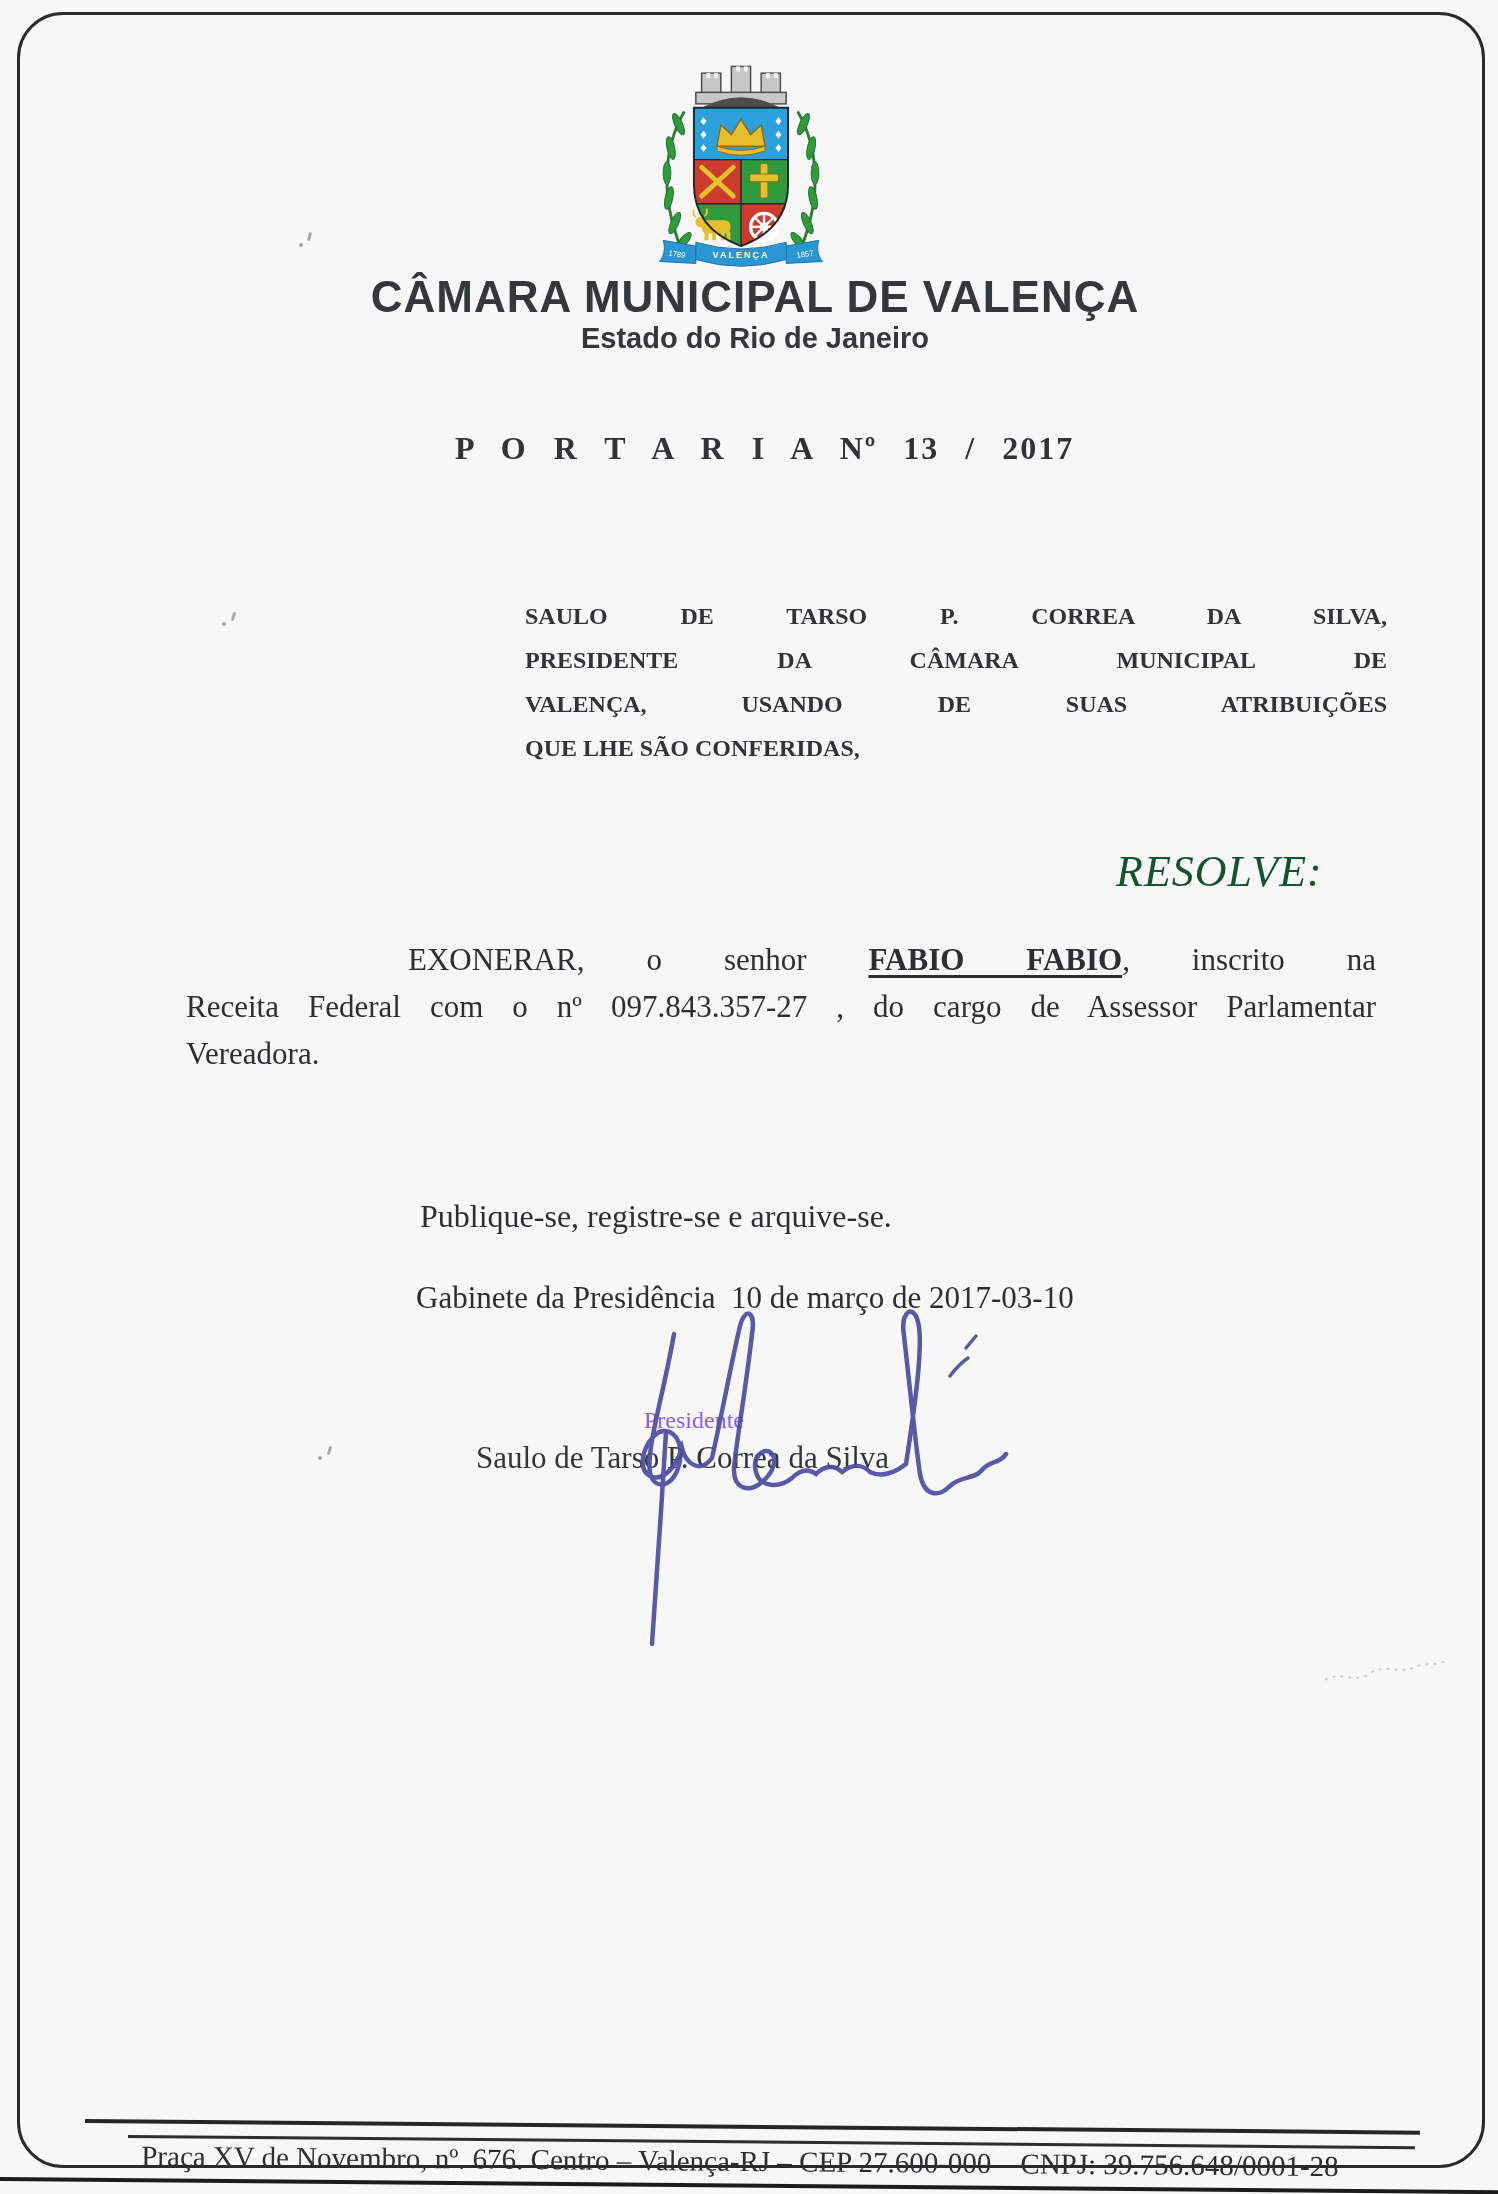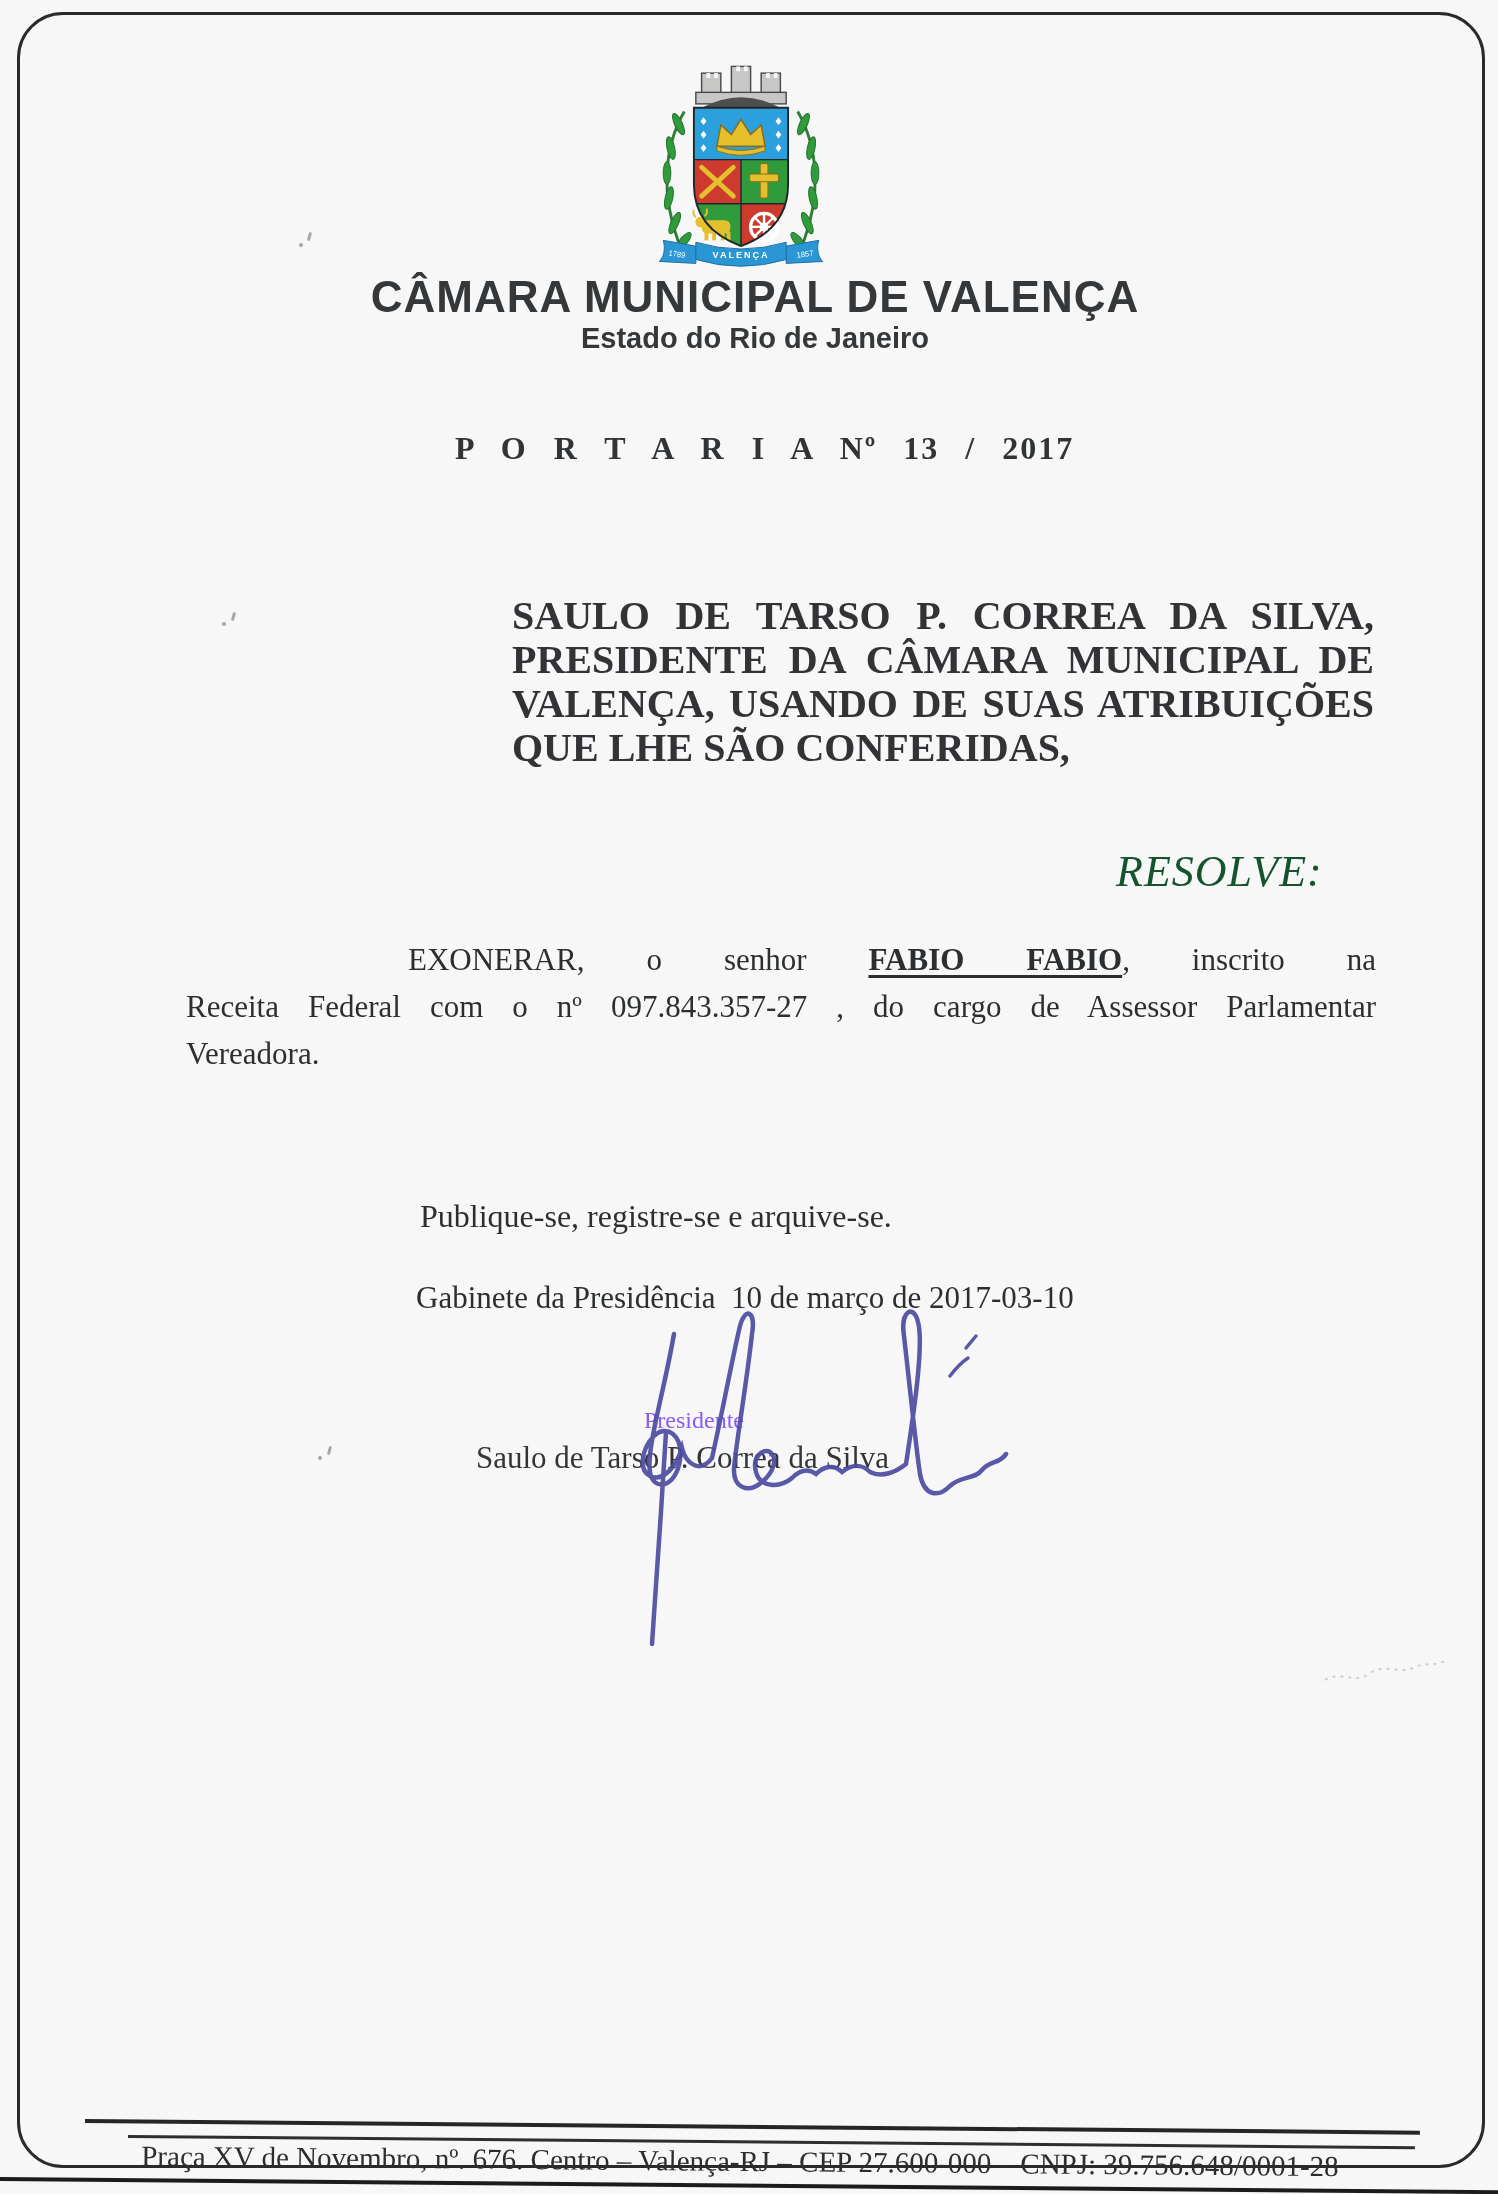--- a/index.html
+++ b/index.html
@@ -25,22 +25,22 @@
 
   .org-title{position:absolute;left:0;top:272px;width:1510px;text-align:center;
     font-family:"Liberation Sans",sans-serif;font-weight:700;font-size:44px;
     letter-spacing:1px;color:var(--heading-ink);}
   .org-subtitle{position:absolute;left:0;top:322px;width:1510px;text-align:center;
     font-family:"Liberation Sans",sans-serif;font-weight:700;font-size:29px;color:var(--heading-ink);}
 
   .ordinance{position:absolute;left:455px;top:430px;font-weight:700;font-size:32px;
     word-spacing:16px;letter-spacing:2px;color:#313436;}
 
-  .preamble{position:absolute;left:512px;top:594px;width:862px;font-weight:700;
-    font-size:40px;line-height:44px;color:#313336;}
+  .preamble{position:absolute;left:525px;top:594px;width:862px;font-weight:700;
+    font-size:24px;line-height:44px;color:#313336;}
   .preamble .jl{text-align:justify;text-align-last:justify;}
 
   .resolve{position:absolute;left:1116px;top:846px;font-size:44px;letter-spacing:1px;color:#14532d;font-style:italic;}
 
   .body-par{position:absolute;left:186px;top:936px;width:1190px;font-size:31px;line-height:47px;}
   .body-par .jl{text-align:justify;text-align-last:justify;}
   .body-par .indent{text-indent:222px;}
   .hl{font-weight:700;text-decoration:underline;text-decoration-thickness:3px;text-underline-offset:5px;}
 
   .publish{position:absolute;left:420px;top:1198px;font-size:32px;}

